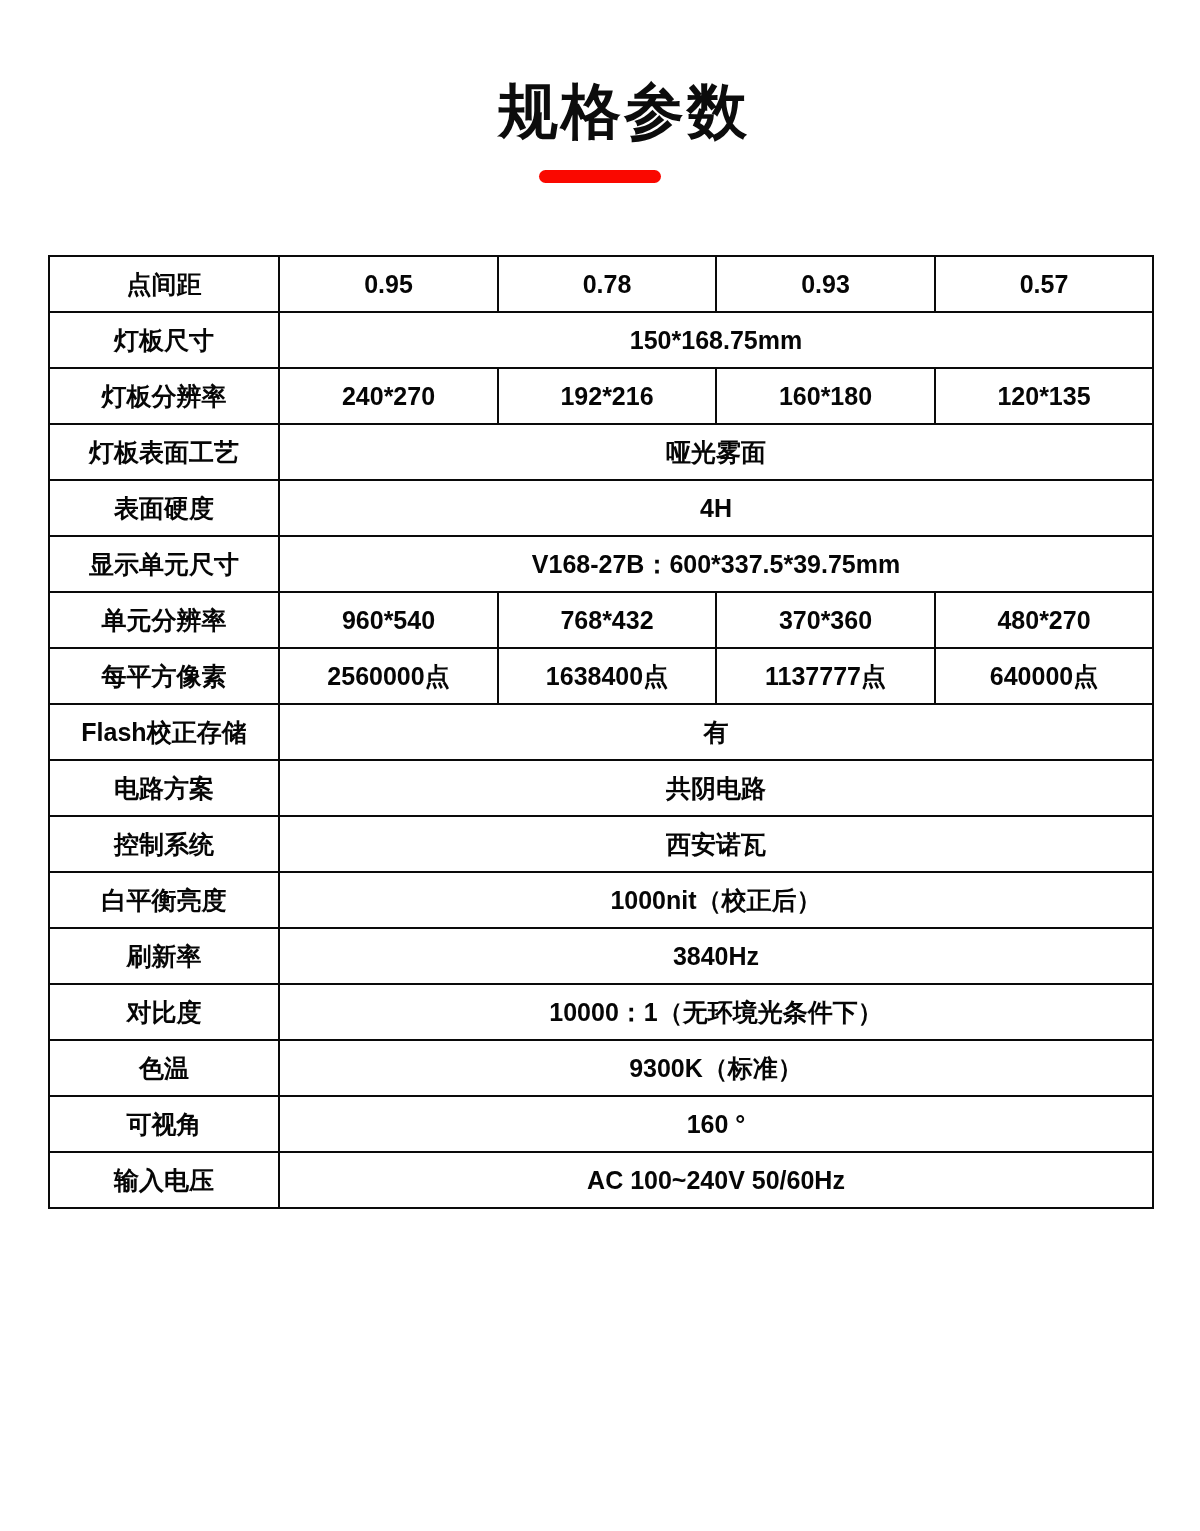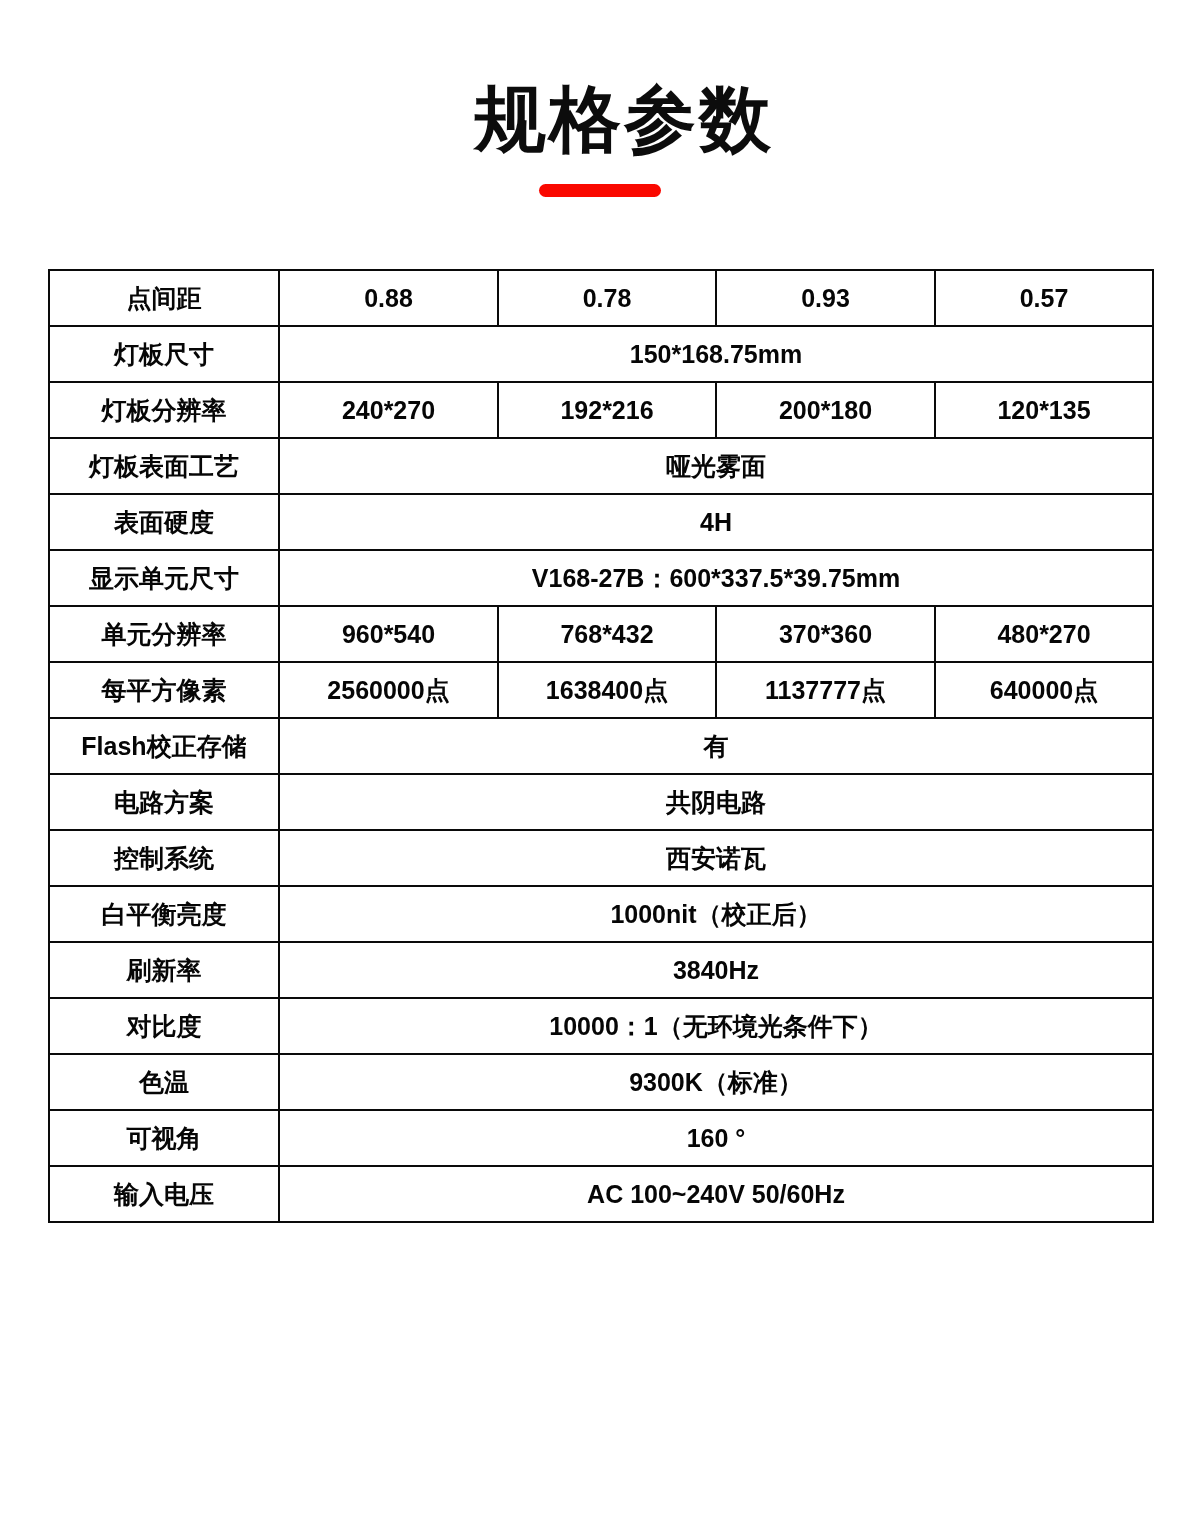--- a/index.html
+++ b/index.html
@@ -13,21 +13,21 @@
   }
   .page {
     position: relative;
     width: 1200px;
     height: 1531px;
     background: #ffffff;
   }
   .page-title {
     margin-top: 76px;
     text-align: center;
-    font-size: 72px;
+    font-size: 60px;
     line-height: 1.2;
     font-weight: 900;
     color: #0c0c0c;
     letter-spacing: 3px;
     padding-left: 48px;
   }
   .title-underline {
     width: 122px;
     height: 13px;
     border-radius: 7px;
@@ -70,34 +70,34 @@
     <colgroup>
       <col style="width:230px">
       <col style="width:219px">
       <col style="width:218px">
       <col style="width:219px">
       <col style="width:218px">
     </colgroup>
     <tbody>
         <tr>
           <td>点间距</td>
-          <td>0.88</td>
+          <td>0.95</td>
           <td>0.78</td>
           <td>0.93</td>
           <td>0.57</td>
         </tr>
         <tr>
           <td>灯板尺寸</td>
           <td colspan="4">150*168.75mm</td>
         </tr>
         <tr>
           <td>灯板分辨率</td>
           <td>240*270</td>
           <td>192*216</td>
-          <td>200*180</td>
+          <td>160*180</td>
           <td>120*135</td>
         </tr>
         <tr>
           <td>灯板表面工艺</td>
           <td colspan="4">哑光雾面</td>
         </tr>
         <tr>
           <td>表面硬度</td>
           <td colspan="4">4H</td>
         </tr>

